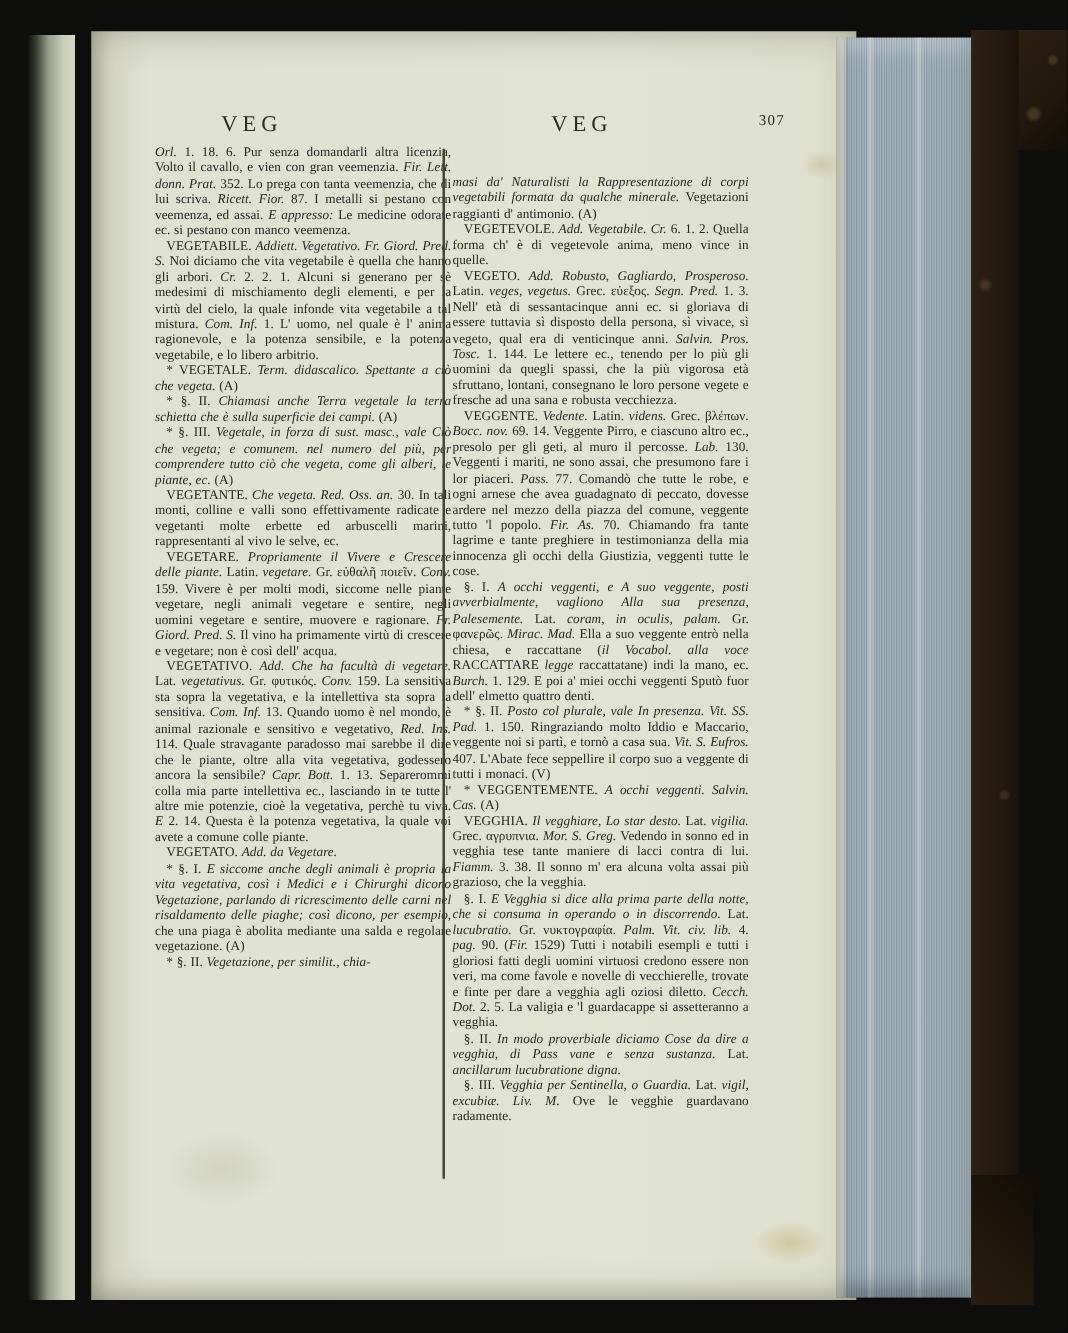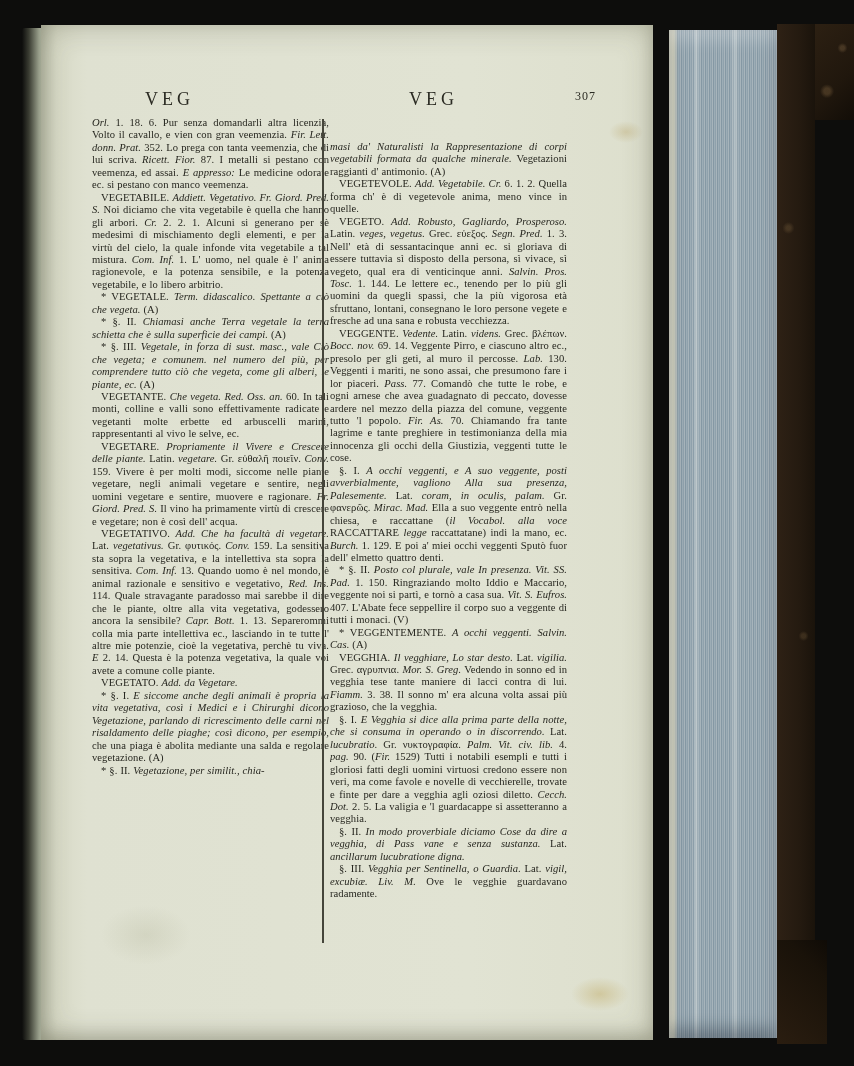--- a/index.html
+++ b/index.html
@@ -3,21 +3,21 @@
 <meta charset="utf-8">
 <style>
   html,body{margin:0;padding:0;background:#0b0b0b;}
   .photo{position:relative;width:854px;height:1066px;background:#0d0d0c;overflow:hidden;
          font-family:"Liberation Serif","DejaVu Serif",serif;}
   
   .left-edge{position:absolute;left:22px;top:28px;width:38px;height:1012px;
     background:linear-gradient(90deg,#0d0d0c 0%,#3a3c32 18%,#9aa08c 45%,#c9ccb8 75%,#d5d7c4 100%);
     border-radius:3px 0 0 3px;}
   
-  .page{position:absolute;left:41px;top:25px;width:612px;height:1015px;
+  .page{position:absolute;left:73px;top:25px;width:612px;height:1015px;
     background:linear-gradient(90deg,#c6c9b6 0px,#d8dac7 16px,#dfe1d1 46px,#e1e3d3 70%,#dddfcd 100%);
     box-shadow:inset 0 0 30px rgba(70,70,45,.30), inset 0 -6px 14px rgba(60,60,40,.18);
     color:#26261f;}
   .stain{position:absolute;border-radius:50%;pointer-events:none;}
   .stain.s1{left:530px;top:952px;width:58px;height:34px;
     background:radial-gradient(closest-side,rgba(186,160,80,.38),rgba(186,160,80,0));}
   .stain.s2{left:568px;top:96px;width:34px;height:22px;
     background:radial-gradient(closest-side,rgba(176,150,80,.30),rgba(176,150,80,0));}
   .stain.s3{left:60px;top:880px;width:90px;height:60px;
     background:radial-gradient(closest-side,rgba(120,120,80,.12),rgba(120,120,80,0));}
@@ -71,21 +71,21 @@
     <span class="running-head head-right">VEG</span>
     <span class="page-number">307</span>
 
     <div class="columns">
       <div class="col col-left">
           <p class="para"><span class="it">Orl.</span><span class="rm"> 1. 18. 6. Pur senza domandarli altra licenzia, Volto il cavallo, e vien con gran veemenzia. </span><span class="it">Fir. Lett. donn. Prat.</span><span class="rm"> 352. Lo prega con tanta veemenzia, che di lui scriva. </span><span class="it">Ricett. Fior.</span><span class="rm"> 87. I metalli si pestano con veemenza, ed assai. </span><span class="it">E appresso:</span><span class="rm"> Le medicine odorate ec. si pestano con manco veemenza.</span></p>
           <p class="para ind"><span class="rm">VEGETABILE. </span><span class="it">Addiett. Vegetativo. Fr. Giord. Pred. S.</span><span class="rm"> Noi diciamo che vita vegetabile è quella che hanno gli arbori. </span><span class="it">Cr.</span><span class="rm"> 2. 2. 1. Alcuni si generano per sè medesimi di mischiamento degli elementi, e per la virtù del cielo, la quale infonde vita vegetabile a tal mistura. </span><span class="it">Com. Inf.</span><span class="rm"> 1. L' uomo, nel quale è l' anima ragionevole, e la potenza sensibile, e la potenza vegetabile, e lo libero arbitrio.</span></p>
           <p class="para ind"><span class="rm">* VEGETALE. </span><span class="it">Term. didascalico. Spettante a ciò che vegeta.</span><span class="rm"> (A)</span></p>
           <p class="para ind"><span class="rm">* §. II. </span><span class="it">Chiamasi anche Terra vegetale la terra schietta che è sulla superficie dei campi.</span><span class="rm"> (A)</span></p>
           <p class="para ind"><span class="rm">* §. III. </span><span class="it">Vegetale, in forza di sust. masc., vale Ciò che vegeta; e comunem. nel numero del più, per comprendere tutto ciò che vegeta, come gli alberi, le piante, ec.</span><span class="rm"> (A)</span></p>
-          <p class="para ind"><span class="rm">VEGETANTE. </span><span class="it">Che vegeta. Red. Oss. an.</span><span class="rm"> 60. In tali monti, colline e valli sono effettivamente radicate e vegetanti molte erbette ed arbuscelli marini, rappresentanti al vivo le selve, ec.</span></p>
+          <p class="para ind"><span class="rm">VEGETANTE. </span><span class="it">Che vegeta. Red. Oss. an.</span><span class="rm"> 30. In tali monti, colline e valli sono effettivamente radicate e vegetanti molte erbette ed arbuscelli marini, rappresentanti al vivo le selve, ec.</span></p>
           <p class="para ind"><span class="rm">VEGETARE. </span><span class="it">Propriamente il Vivere e Crescere delle piante.</span><span class="rm"> Latin. </span><span class="it">vegetare.</span><span class="rm"> Gr. εὐθαλῆ ποιεῖν. </span><span class="it">Conv.</span><span class="rm"> 159. Vivere è per molti modi, siccome nelle piante vegetare, negli animali vegetare e sentire, negli uomini vegetare e sentire, muovere e ragionare. </span><span class="it">Fr. Giord. Pred. S.</span><span class="rm"> Il vino ha primamente virtù di crescere e vegetare; non è così dell' acqua.</span></p>
           <p class="para ind"><span class="rm">VEGETATIVO. </span><span class="it">Add. Che ha facultà di vegetare.</span><span class="rm"> Lat. </span><span class="it">vegetativus.</span><span class="rm"> Gr. φυτικός. </span><span class="it">Conv.</span><span class="rm"> 159. La sensitiva sta sopra la vegetativa, e la intellettiva sta sopra la sensitiva. </span><span class="it">Com. Inf.</span><span class="rm"> 13. Quando uomo è nel mondo, è animal razionale e sensitivo e vegetativo, </span><span class="it">Red. Ins.</span><span class="rm"> 114. Quale stravagante paradosso mai sarebbe il dire che le piante, oltre alla vita vegetativa, godessero ancora la sensibile? </span><span class="it">Capr. Bott.</span><span class="rm"> 1. 13. Separerommi colla mia parte intellettiva ec., lasciando in te tutte l' altre mie potenzie, cioè la vegetativa, perchè tu viva. </span><span class="it">E</span><span class="rm"> 2. 14. Questa è la potenza vegetativa, la quale voi avete a comune colle piante.</span></p>
           <p class="para ind"><span class="rm">VEGETATO. </span><span class="it">Add. da Vegetare.</span></p>
           <p class="para ind"><span class="rm">* §. I. </span><span class="it">E siccome anche degli animali è propria la vita vegetativa, così i Medici e i Chirurghi dicono Vegetazione, parlando di ricrescimento delle carni nel risaldamento delle piaghe; così dicono, per esempio,</span><span class="rm"> che una piaga è abolita mediante una salda e regolare vegetazione. (A)</span></p>
           <p class="para ind"><span class="rm">* §. II. </span><span class="it">Vegetazione, per similit., chia-</span></p>
         </div>
       <div class="col-rule"></div>
       <div class="col col-right">
           <p class="para"><span class="it">masi da' Naturalisti la Rappresentazione di corpi vegetabili formata da qualche minerale.</span><span class="rm"> Vegetazioni raggianti d' antimonio. (A)</span></p>
           <p class="para ind"><span class="rm">VEGETEVOLE. </span><span class="it">Add. Vegetabile. Cr.</span><span class="rm"> 6. 1. 2. Quella forma ch' è di vegetevole anima, meno vince in quelle.</span></p>

